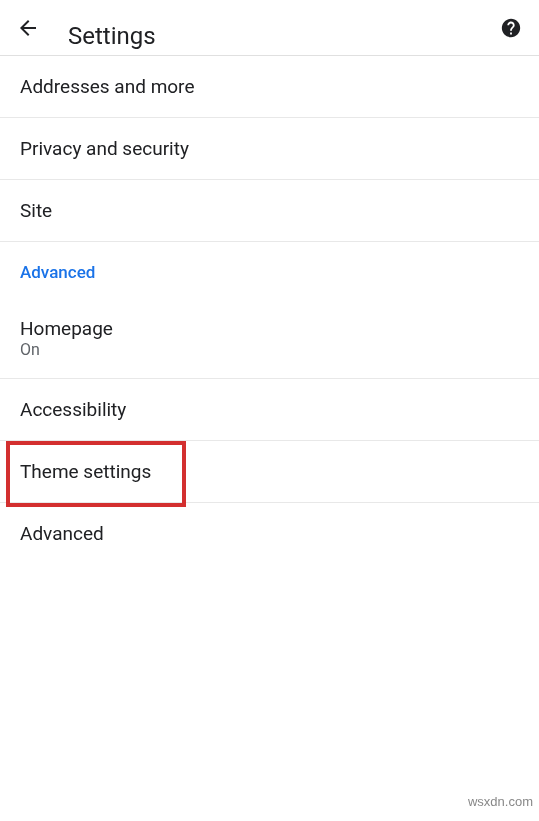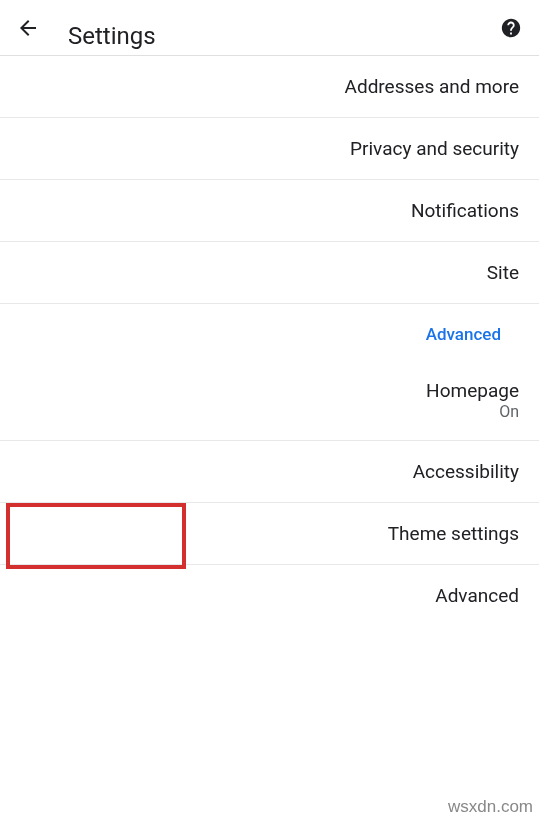--- a/index.html
+++ b/index.html
@@ -38,21 +38,20 @@
       width: 24px;
       height: 24px;
       display: flex;
       align-items: center;
       justify-content: center;
       cursor: pointer;
     }
     .list {
       display: flex;
       flex-direction: column;
-      text-align: right;
     }
     .item {
       padding: 19px 20px;
       border-bottom: 1px solid #e8e8e8;
       cursor: pointer;
       position: relative;
     }
     .item-label {
       font-size: 19px;
       color: #202124;
@@ -73,23 +72,23 @@
       left: 6px;
       top: 0px;
       width: 180px;
       height: 66px;
       border: 4px solid #d32f2f;
       pointer-events: none;
       z-index: 5;
     }
     .watermark {
       position: absolute;
-      bottom: 4px;
+      bottom: 12px;
       right: 6px;
-      font-size: 17px;
+      font-size: 13px;
       color: #888;
       font-family: Arial, sans-serif;
     }
   </style>
 </head>
 <body>
 
 <div class="header">
   <div class="back-btn">
     <svg width="24" height="24" viewBox="0 0 24 24" fill="#202124">
@@ -105,23 +104,20 @@
 </div>
 
 <div class="list">
   <div class="item">
     <div class="item-label">Addresses and more</div>
   </div>
   <div class="item">
     <div class="item-label">Privacy and security</div>
   </div>
   <div class="item">
-    <div class="item-label">Notifications</div>
-  </div>
-  <div class="item">
     <div class="item-label">Site</div>
   </div>
 
   <div class="section-header">Advanced</div>
 
   <div class="item">
     <div class="item-label">Homepage</div>
     <div class="item-sub">On</div>
   </div>
   <div class="item">

